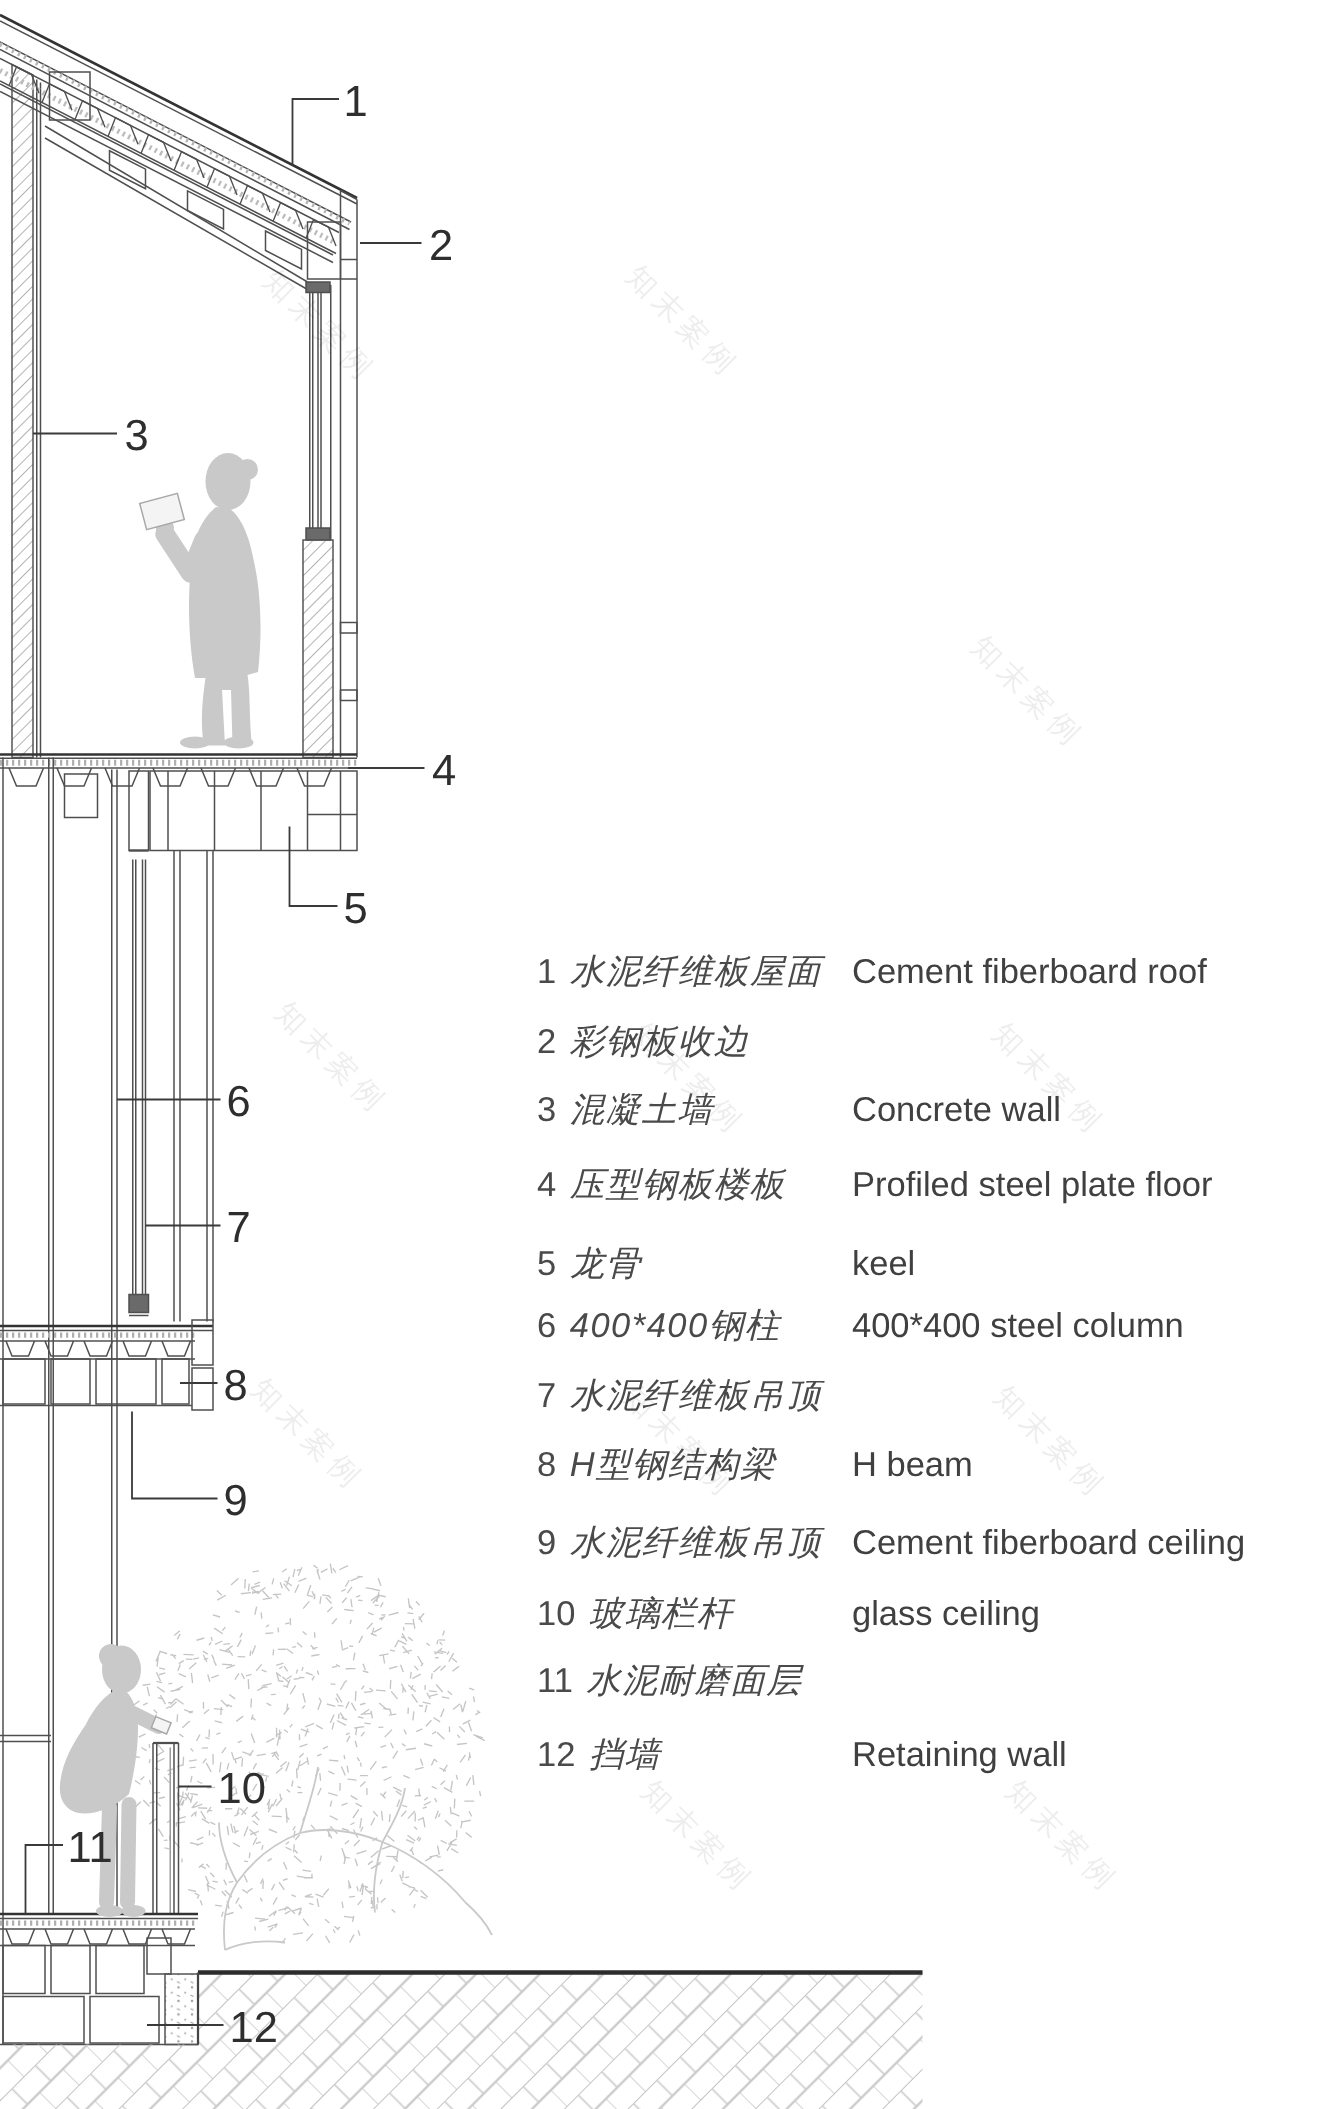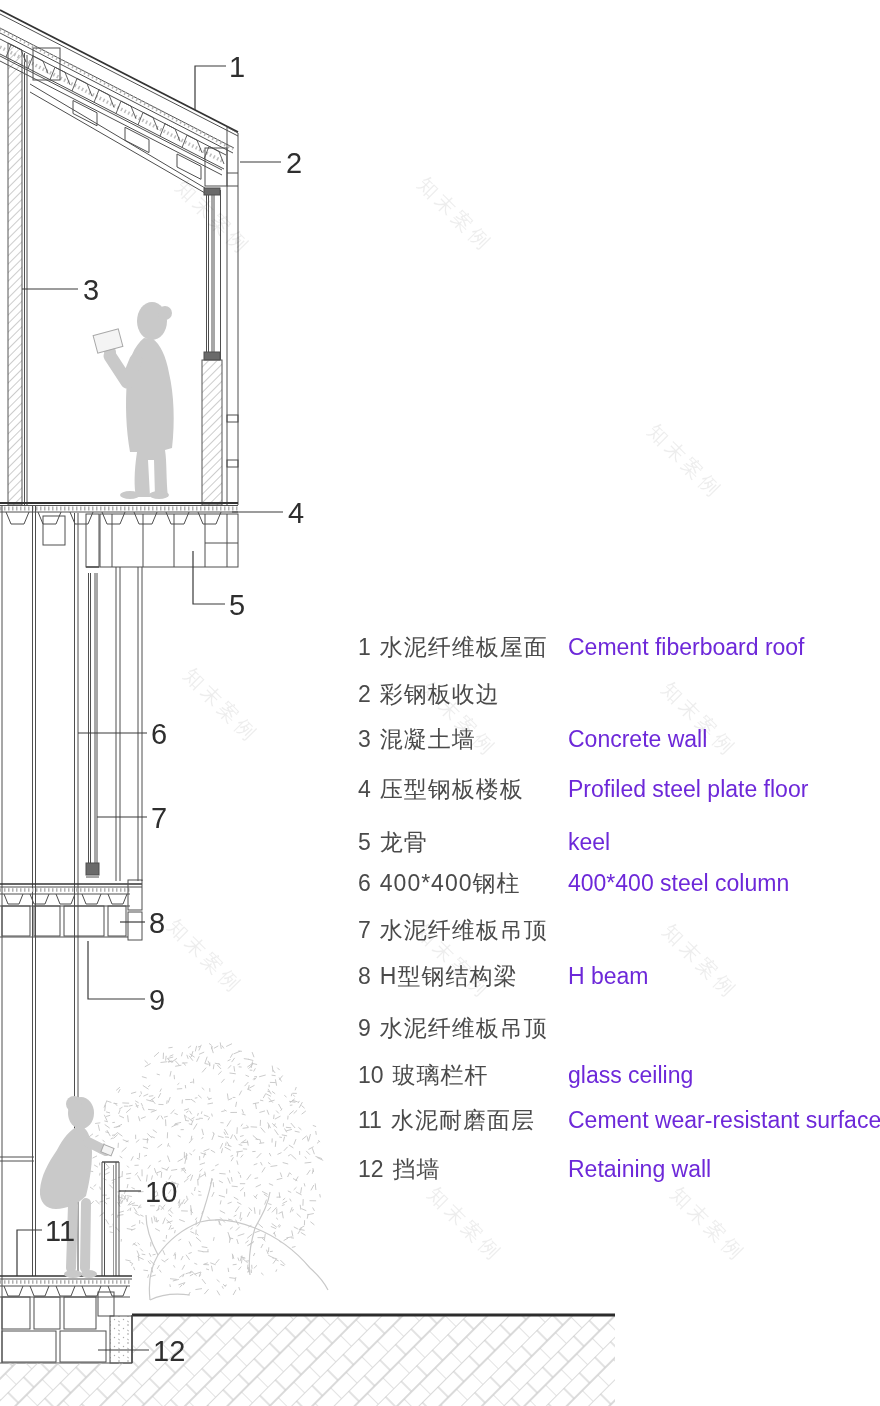--- a/index.html
+++ b/index.html
@@ -3,22 +3,22 @@
 <meta charset="utf-8">
 <style>
   html,body{margin:0;padding:0;background:#ffffff;}
   body{font-family:"Liberation Sans", sans-serif;}
   .stage{position:relative;width:880px;height:1406px;background:#fff;overflow:hidden;}
   .stage svg{position:absolute;left:0;top:0;}
   
   .legend-row{position:absolute;left:358px;width:520px;height:30px;line-height:30px;
               font-size:23px;color:#4a4a4a;white-space:nowrap;}
   .l-num{display:inline-block;}
-  .l-zh{margin-left:9px;letter-spacing:1px;}
-  .l-en{position:absolute;left:210px;top:0;color:#6d28d9;}
+  .l-zh{margin-left:9px;letter-spacing:1px;font-style:italic;}
+  .l-en{position:absolute;left:210px;top:0;color:#404040;}
   
   .wm{position:absolute;color:rgba(0,0,0,0.07);font-size:20px;letter-spacing:4px;
       transform:rotate(45deg);white-space:nowrap;pointer-events:none;z-index:6;}
   .callout-text{font-size:29px;fill:#2e2e2e;}
 </style>
 </head>
 <body>
 
 <div class="stage">
 
@@ -278,23 +278,23 @@
 
   <div>
     <div class="legend-row" style="top:632px"><span class="l-num">1</span><span class="l-zh">水泥纤维板屋面</span><span class="l-en">Cement fiberboard roof</span></div>
     <div class="legend-row" style="top:679px"><span class="l-num">2</span><span class="l-zh">彩钢板收边</span></div>
     <div class="legend-row" style="top:724px"><span class="l-num">3</span><span class="l-zh">混凝土墙</span><span class="l-en">Concrete wall</span></div>
     <div class="legend-row" style="top:774px"><span class="l-num">4</span><span class="l-zh">压型钢板楼板</span><span class="l-en">Profiled steel plate floor</span></div>
     <div class="legend-row" style="top:827px"><span class="l-num">5</span><span class="l-zh">龙骨</span><span class="l-en">keel</span></div>
     <div class="legend-row" style="top:868px"><span class="l-num">6</span><span class="l-zh">400*400钢柱</span><span class="l-en">400*400 steel column</span></div>
     <div class="legend-row" style="top:915px"><span class="l-num">7</span><span class="l-zh">水泥纤维板吊顶</span></div>
     <div class="legend-row" style="top:961px"><span class="l-num">8</span><span class="l-zh">H型钢结构梁</span><span class="l-en">H beam</span></div>
-    <div class="legend-row" style="top:1013px"><span class="l-num">9</span><span class="l-zh">水泥纤维板吊顶</span></div>
+    <div class="legend-row" style="top:1013px"><span class="l-num">9</span><span class="l-zh">水泥纤维板吊顶</span><span class="l-en">Cement fiberboard ceiling</span></div>
     <div class="legend-row" style="top:1060px"><span class="l-num">10</span><span class="l-zh">玻璃栏杆</span><span class="l-en">glass ceiling</span></div>
-    <div class="legend-row" style="top:1105px"><span class="l-num">11</span><span class="l-zh">水泥耐磨面层</span><span class="l-en">Cement wear-resistant surface</span></div>
+    <div class="legend-row" style="top:1105px"><span class="l-num">11</span><span class="l-zh">水泥耐磨面层</span></div>
     <div class="legend-row" style="top:1154px"><span class="l-num">12</span><span class="l-zh">挡墙</span><span class="l-en">Retaining wall</span></div>
   </div>
 
   <div class="wm" style="left:165px;top:204px">知末案例</div>
   <div class="wm" style="left:407px;top:201px">知末案例</div>
   <div class="wm" style="left:637px;top:448px">知末案例</div>
   <div class="wm" style="left:173px;top:692px">知末案例</div>
   <div class="wm" style="left:411px;top:706px">知末案例</div>
   <div class="wm" style="left:651px;top:706px">知末案例</div>
   <div class="wm" style="left:157px;top:943px">知末案例</div>

